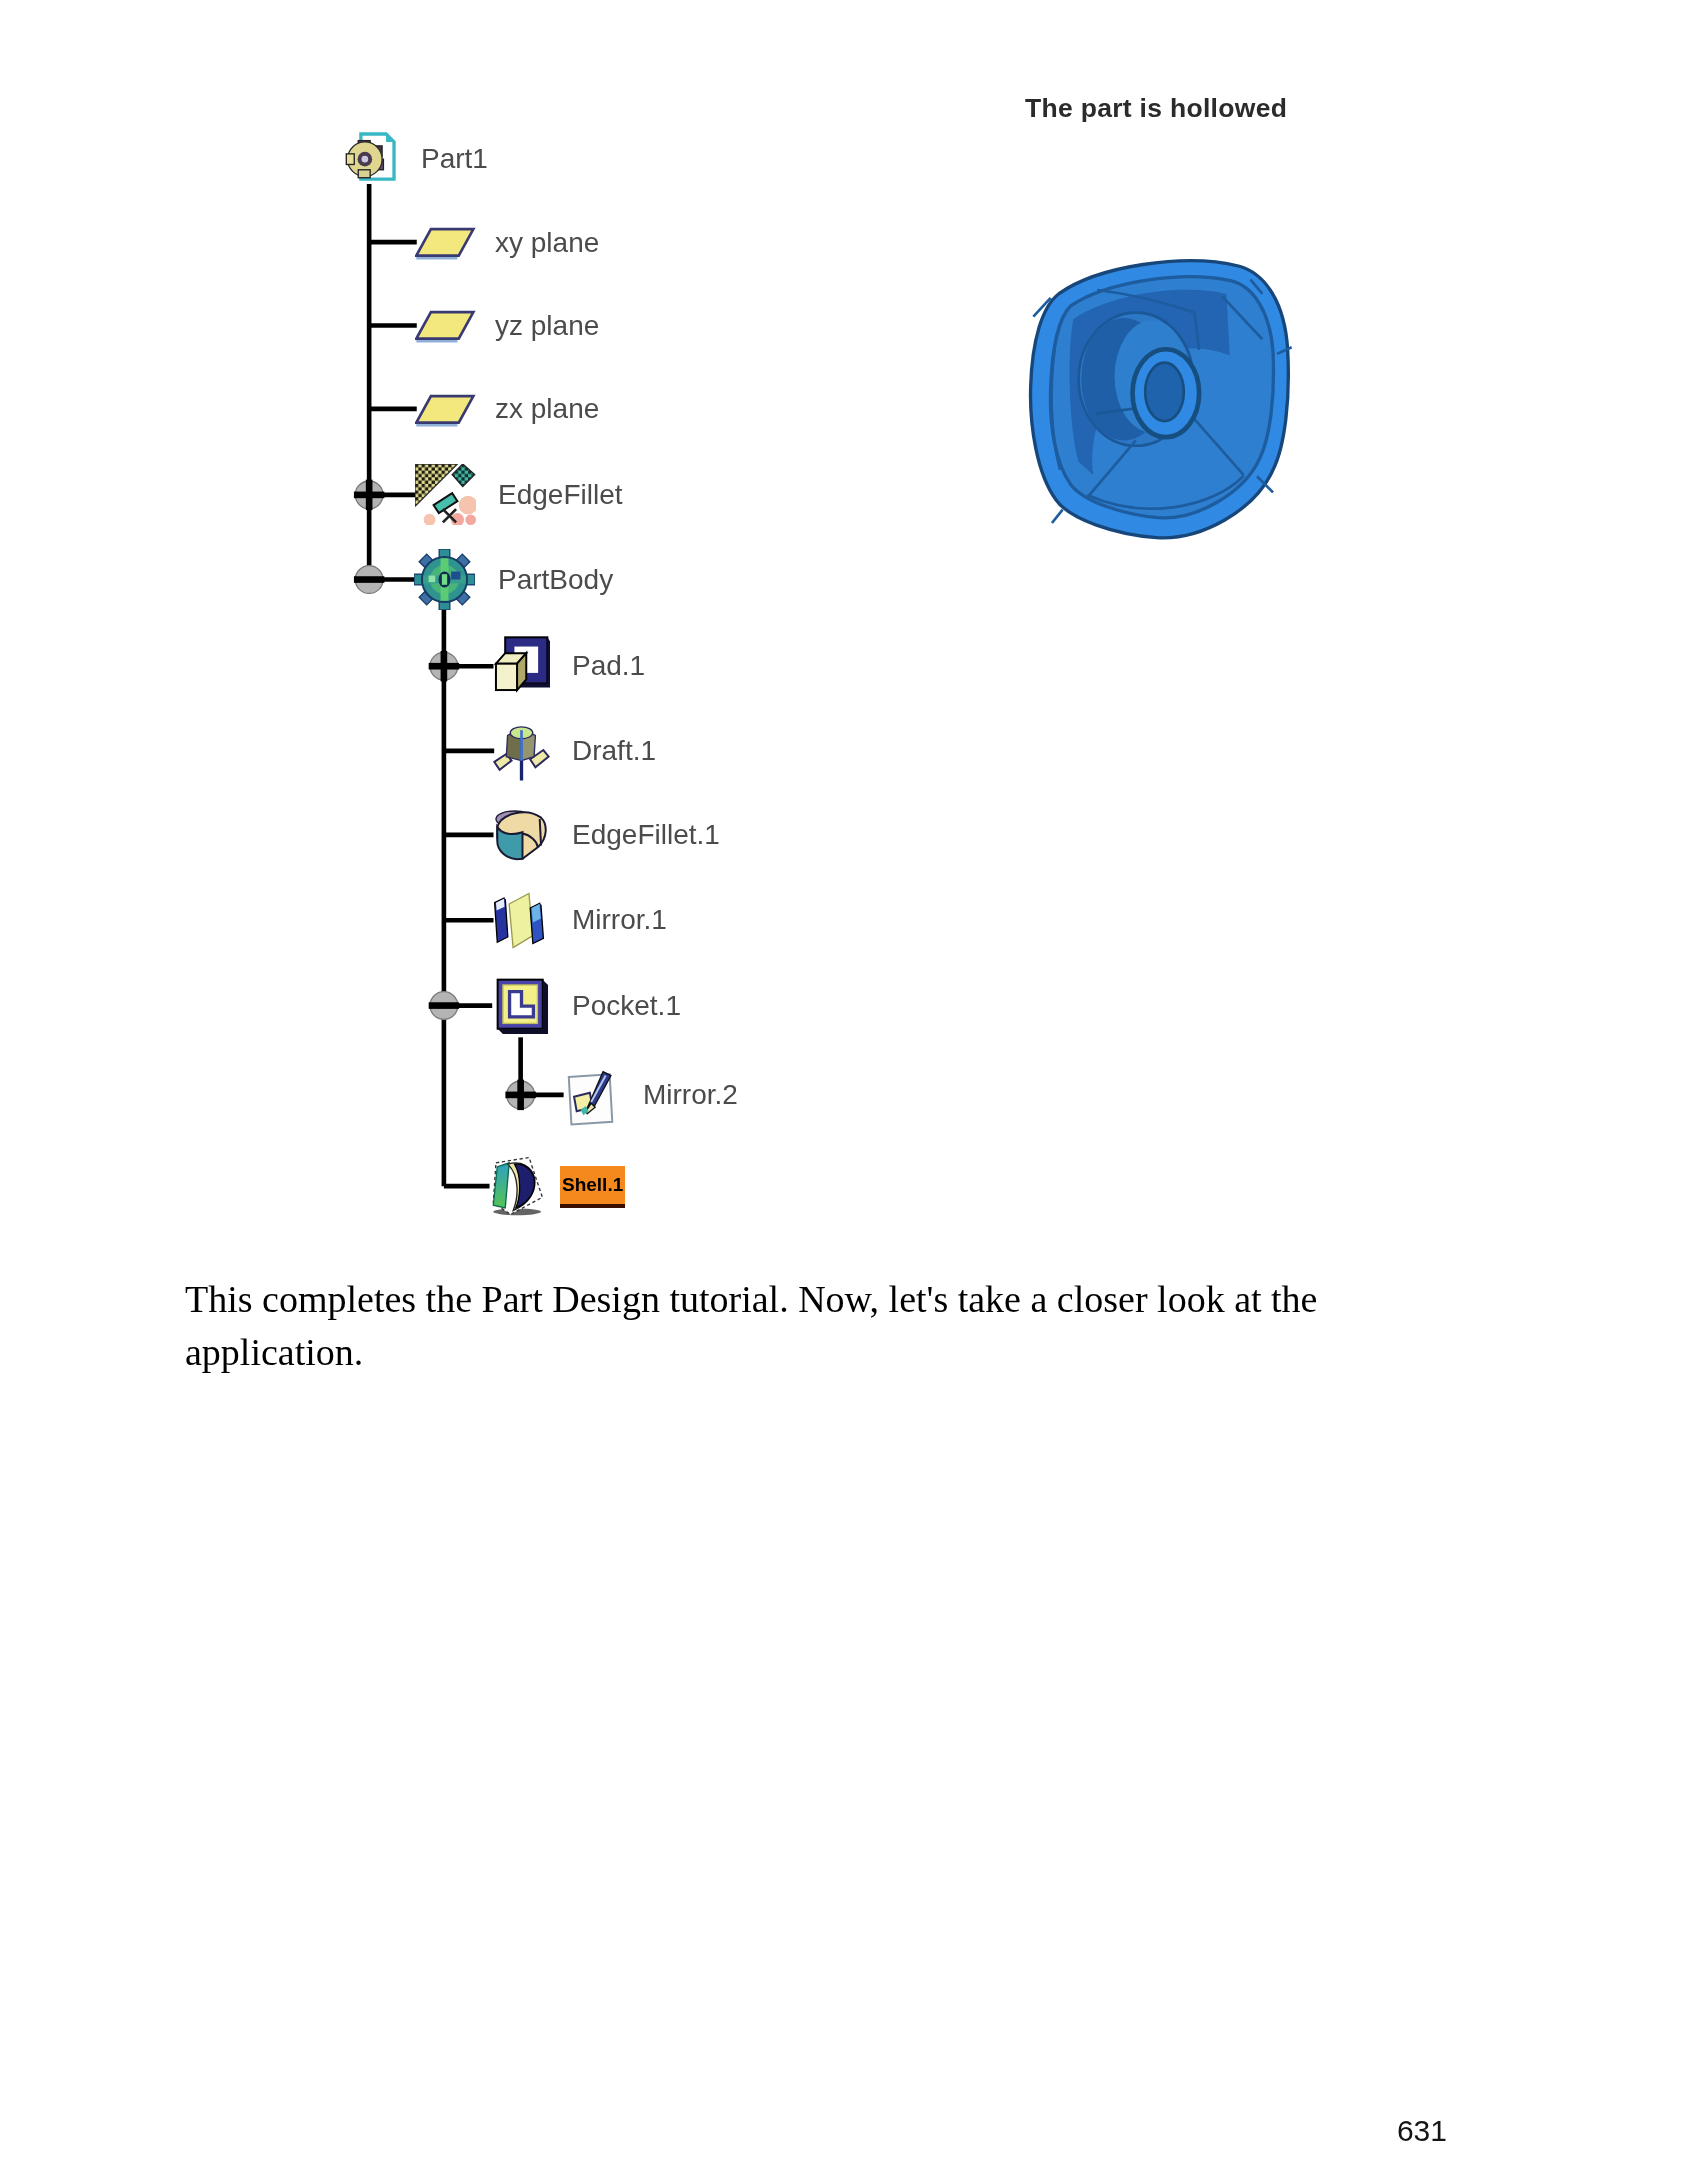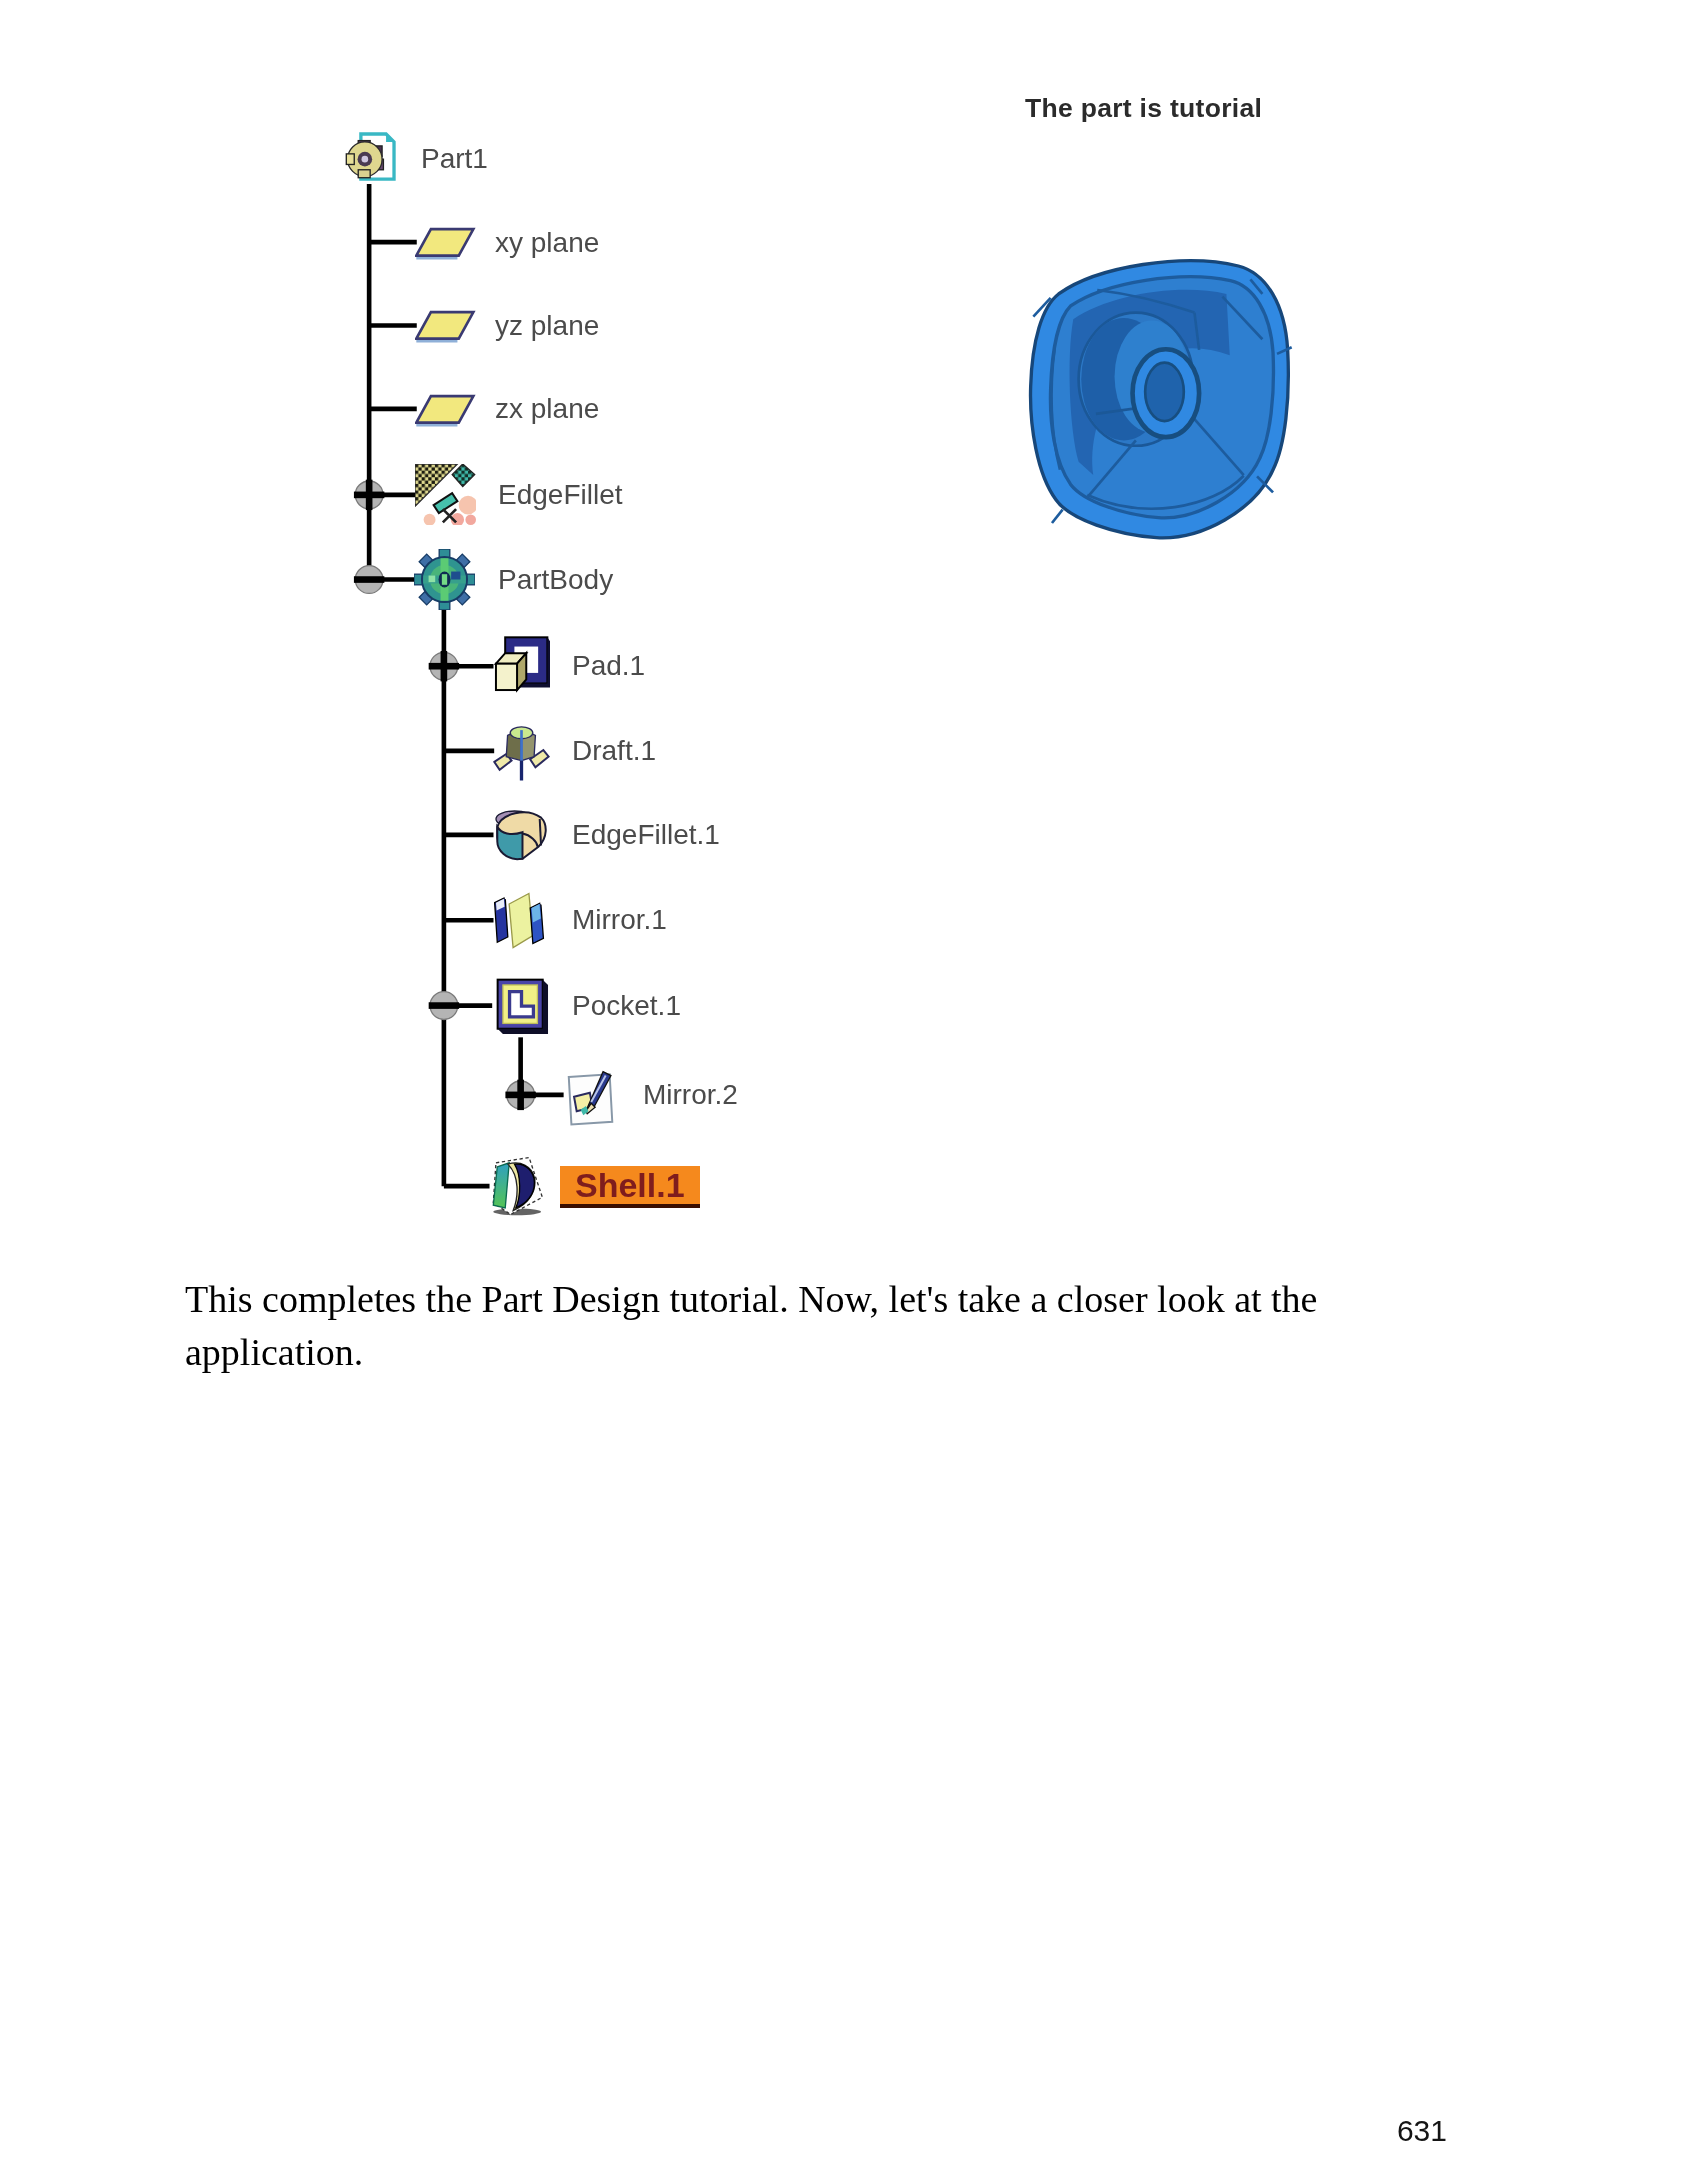--- a/index.html
+++ b/index.html
@@ -7,41 +7,41 @@
         font-family:"Liberation Serif",serif;}
   .abs{position:absolute;}
 
   
   .fig-caption{left:1025px;top:93px;font-family:"Liberation Sans",sans-serif;
     font-weight:bold;font-size:26.5px;color:#2b2b2b;white-space:nowrap;letter-spacing:0.3px;}
 
   
   .tlabel{height:40px;line-height:40px;font-family:"Liberation Sans",sans-serif;
     font-size:28px;color:#4b4b4b;white-space:nowrap;}
-  .sel-label{left:560px;top:1166px;height:38px;line-height:38px;padding:0 15px;
-    background:#F5891D;color:#7f1d1d;border-bottom:4.6px solid #3A0E00;
-    font-family:"Liberation Sans",sans-serif;font-size:34px;font-weight:bold;white-space:nowrap;}
+  .sel-label{left:560px;top:1166px;height:38px;line-height:38px;padding:0 2px;
+    background:#F5891D;color:#000000;border-bottom:4.6px solid #3A0E00;
+    font-family:"Liberation Sans",sans-serif;font-size:19px;font-weight:bold;white-space:nowrap;}
 
   
   .para{left:185px;color:#000;font-size:38px;line-height:53px;}
   .para1{top:1250px;white-space:nowrap;}
   .para2{top:1273px;width:1191px;}
   a.doclink{color:#0000D4;text-decoration:underline;}
 
   .pageno{right:240px;top:2114px;font-family:"Liberation Sans",sans-serif;
     font-size:30px;color:#141414;text-align:right;}
 
   svg{display:block;}
 </style>
 </head>
 <body>
 
 <div class="page">
 
-  <div class="abs fig-caption">The part is tutorial</div>
+  <div class="abs fig-caption">The part is hollowed</div>
 
   <svg class="abs" style="left:1024px;top:255px" width="273" height="287" viewBox="0 0 410 430">
     <path d="M52,58 C110,16 242,-4 322,16 C364,27 392,74 396,142 C400,215 392,286 374,322 C347,383 266,428 199,424 C139,420 69,397 48,367 C20,329 8,257 10,197 C12,129 27,77 52,58 Z" fill="#3089E2" stroke="#17477A" stroke-width="5"></path>
     <path d="M70,76 C122,40 238,22 310,38 C345,46 370,86 374,146 C377,210 370,272 354,305 C330,358 258,398 202,394 C150,390 90,370 70,344 C46,310 38,252 40,200 C42,141 52,94 70,76 Z" fill="#2E7FD0" stroke="#1D5C9E" stroke-width="5"></path>
     <path d="M74,96 C130,58 235,42 304,58 L309,150 C250,128 185,140 142,192 C110,232 98,286 104,330 L82,310 C68,262 64,150 74,96 Z" fill="#2365B2"></path>
     <ellipse cx="168" cy="186" rx="86" ry="100" fill="#2C78C6" stroke="#1B5898" stroke-width="4"></ellipse>
     <ellipse cx="150" cy="186" rx="64" ry="92" fill="#1E5FA8"></ellipse>
     <ellipse cx="192" cy="182" rx="56" ry="84" fill="#2E80CE"></ellipse>
     <path d="M108,238 L252,218" stroke="#1B5898" stroke-width="4" fill="none"></path>
     <g stroke="#1D5C9E" stroke-width="4" fill="none">

